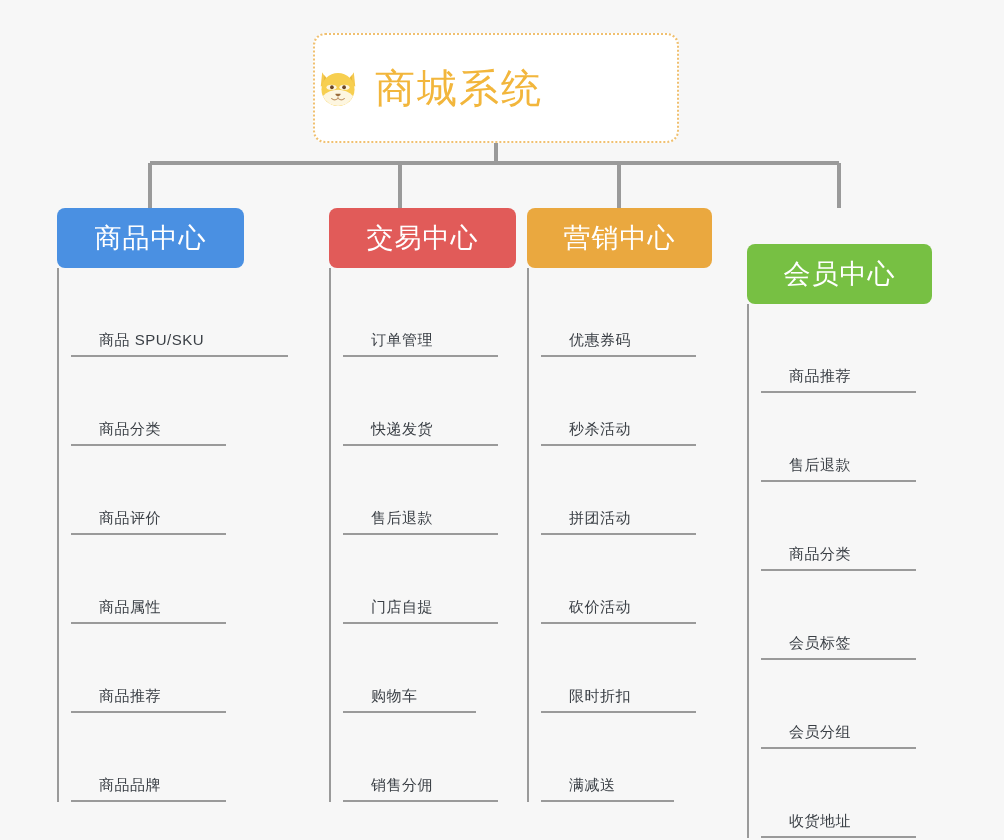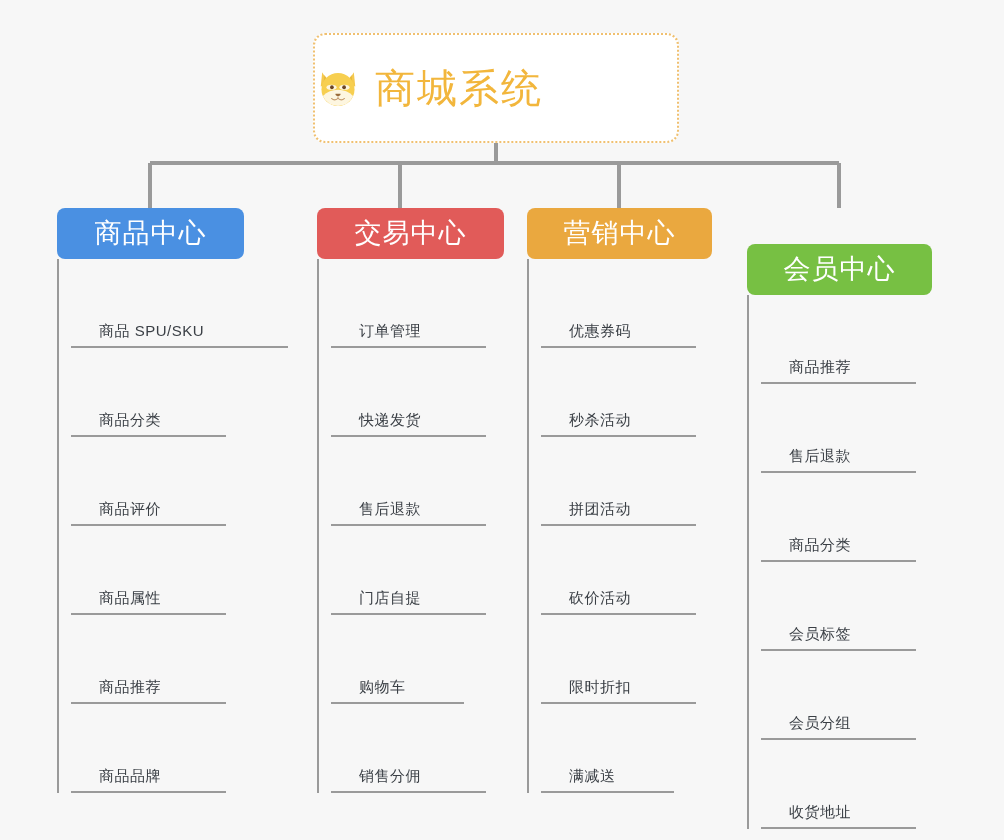--- a/index.html
+++ b/index.html
@@ -59,21 +59,21 @@
     height: 840px;
     pointer-events: none;
   }
 
   
   .column {
     position: absolute;
     top: 208px;
   }
   .cat-box {
-    height: 51px;
+    height: 60px;
     border-radius: 8px;
     display: flex;
     align-items: center;
     justify-content: center;
     box-sizing: border-box;
   }
   .cat-label {
     color: #ffffff;
     font-size: 27px;
     letter-spacing: 1px;
@@ -180,21 +180,21 @@
         <span class="leaf-label">商品推荐</span>
         <span class="leaf-underline" style="width:155px;"></span>
       </div>
       <div class="leaf-item">
         <span class="leaf-label">商品品牌</span>
         <span class="leaf-underline" style="width:155px;"></span>
       </div>
     </div>
   </div>
 
-  <div class="column" style="left:293px; width:187px;padding-left:24px;">
+  <div class="column" style="left:305px; width:187px;padding-left:24px;">
     <div class="cat-box" style="background:#e15b59;">
       <span class="cat-label">交易中心</span>
     </div>
     <div class="leaf-list">
       <div class="spine"></div>
       <div class="leaf-item">
         <span class="leaf-label">订单管理</span>
         <span class="leaf-underline" style="width:155px;"></span>
       </div>
       <div class="leaf-item">

